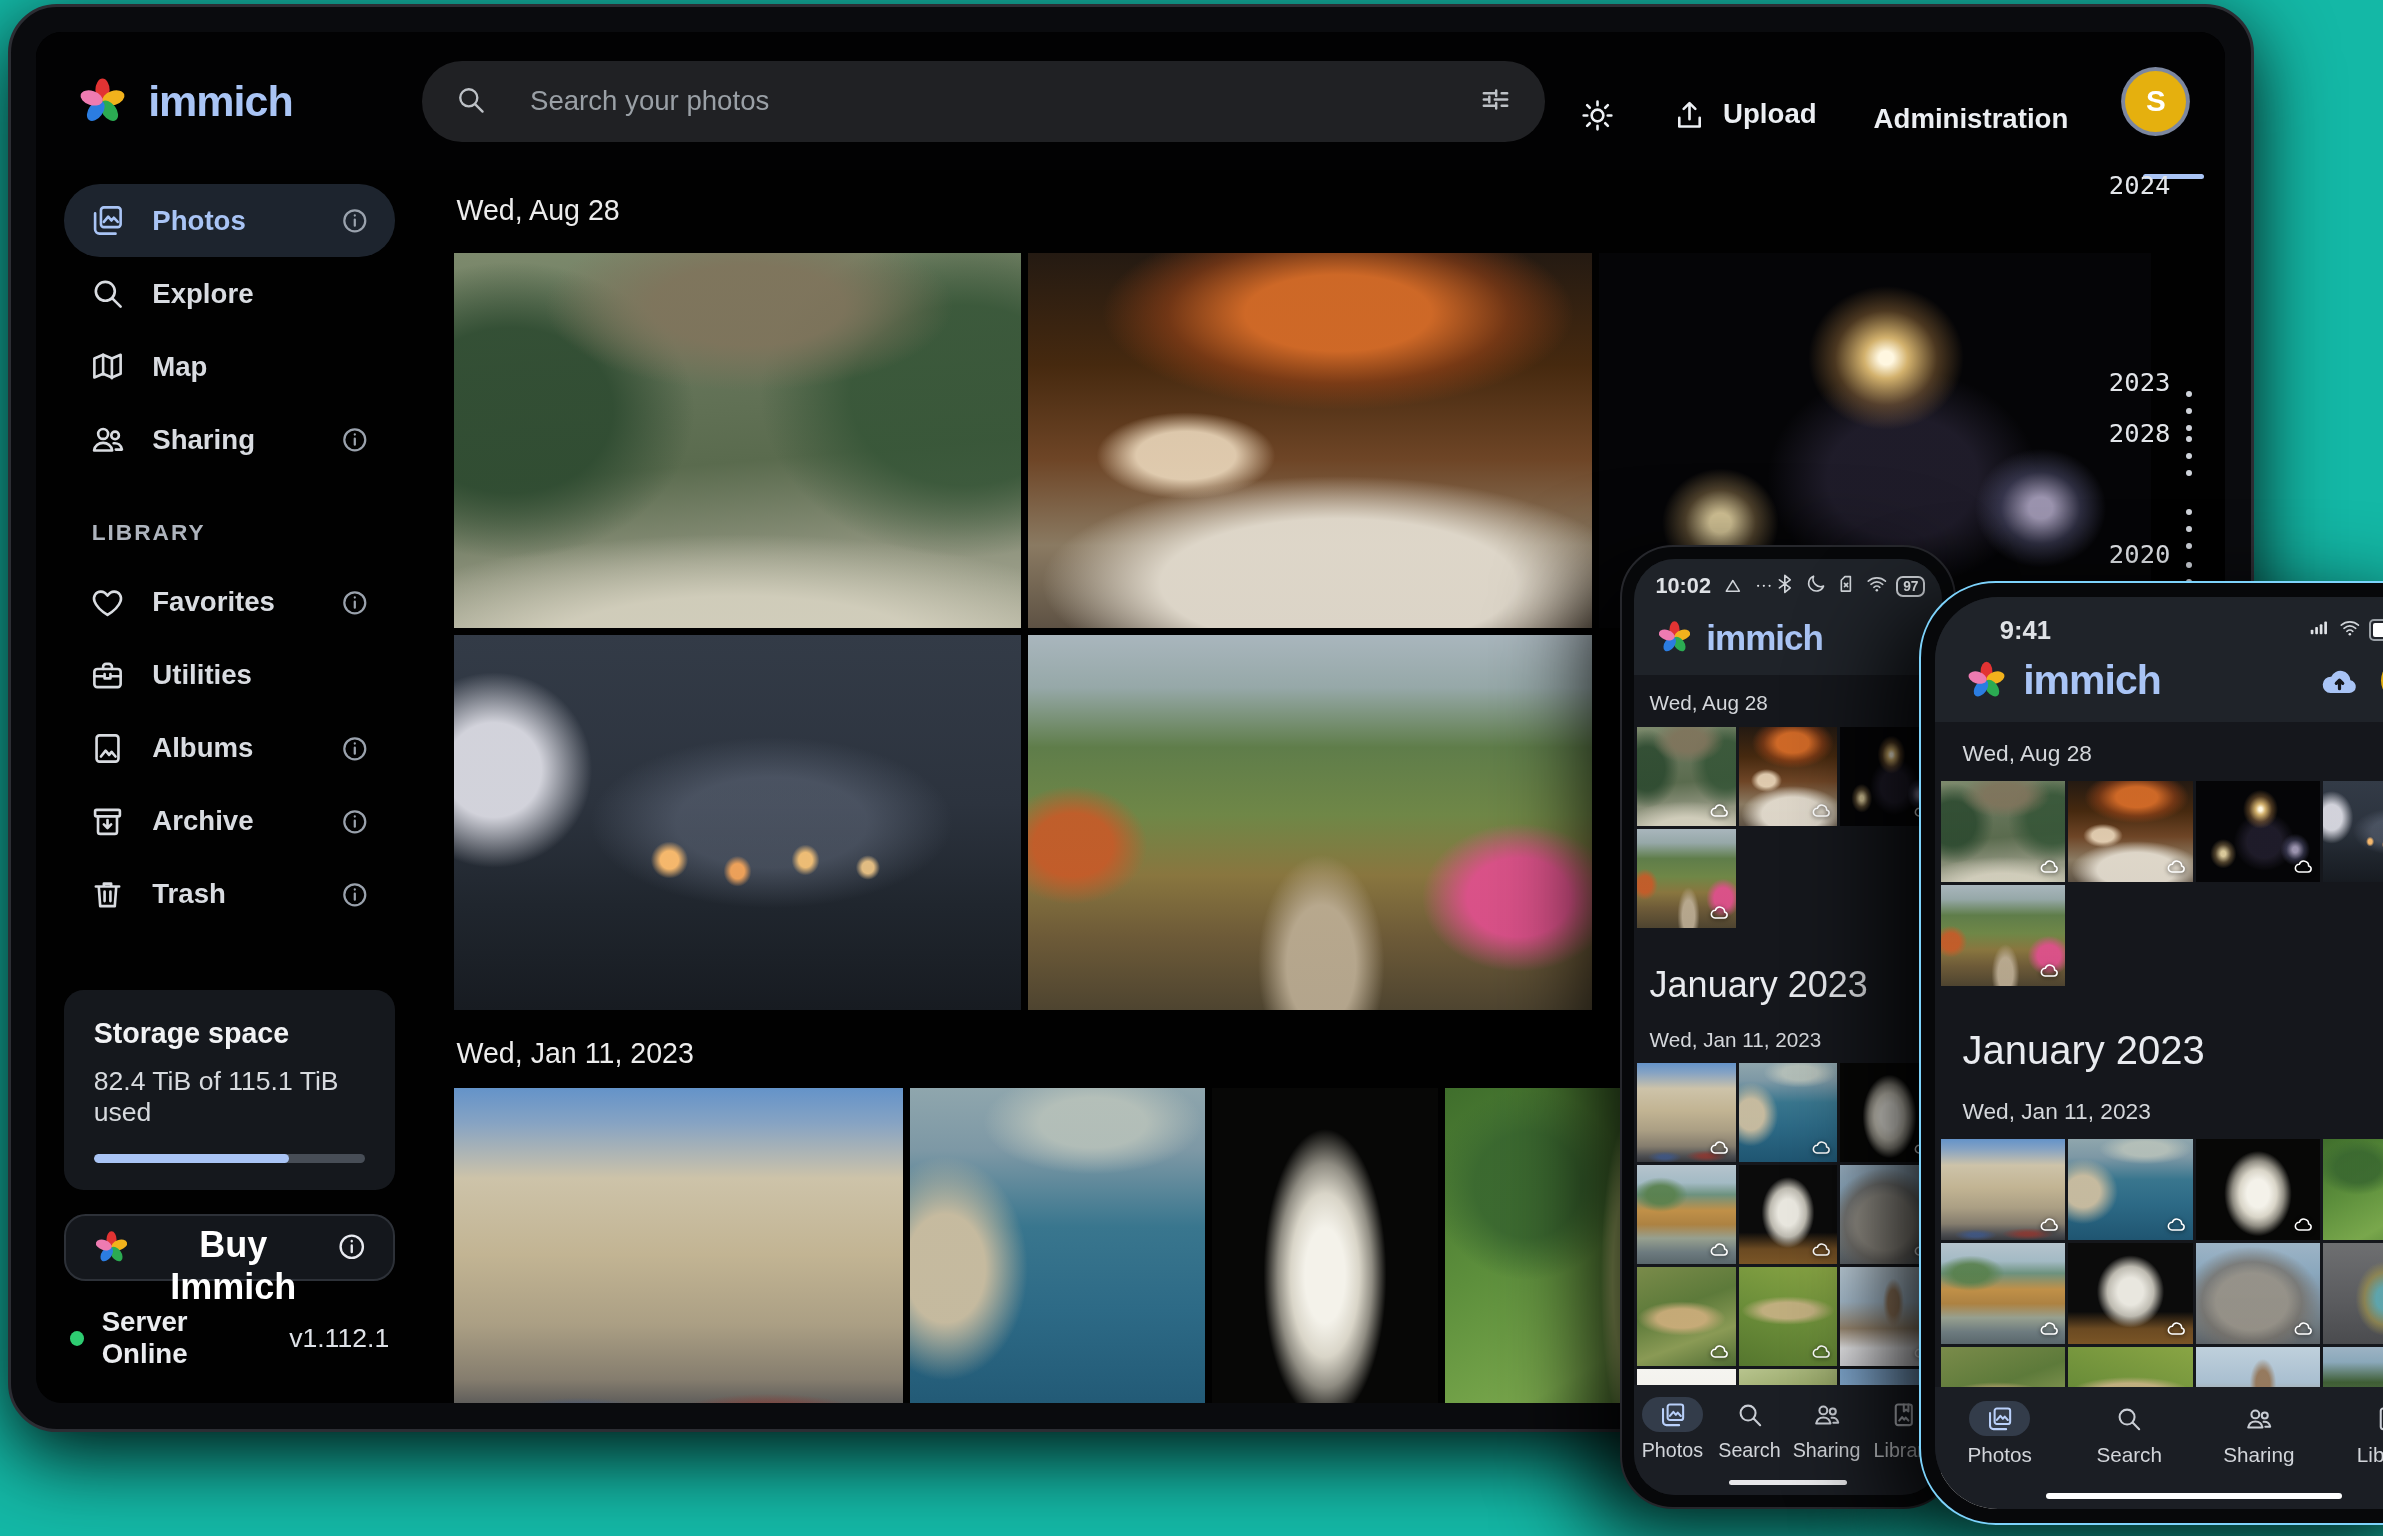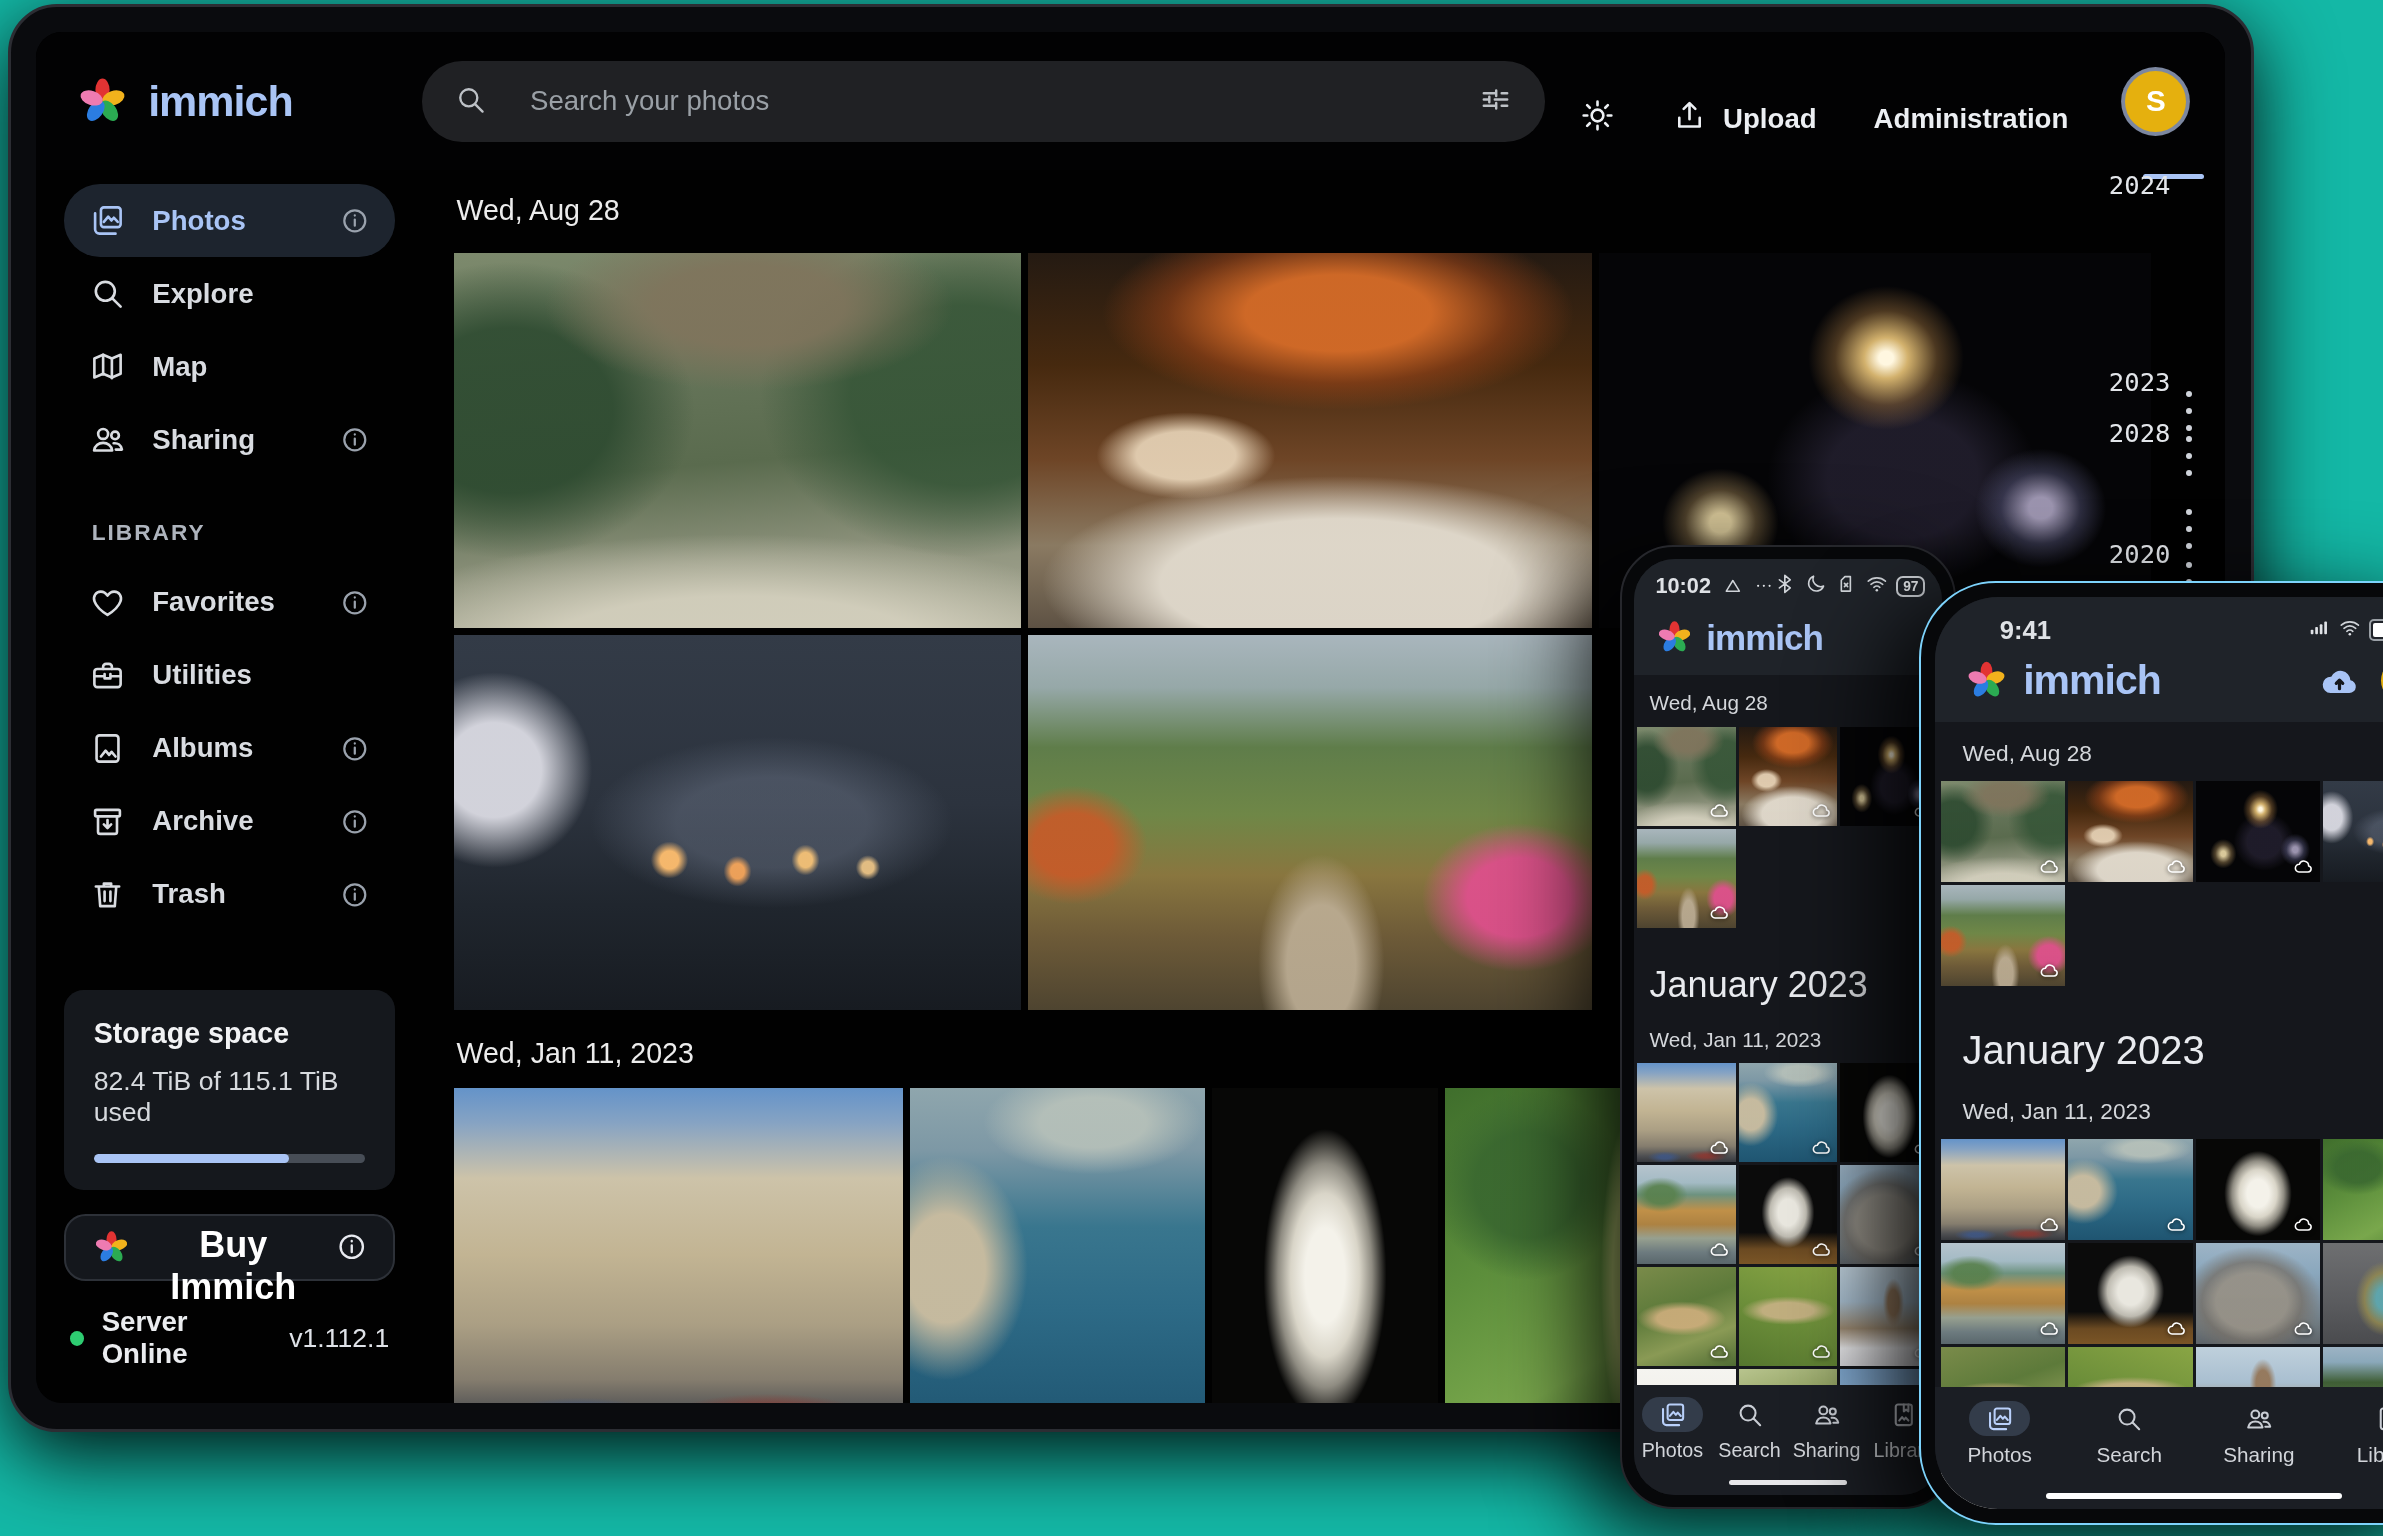--- a/index.html
+++ b/index.html
@@ -19,21 +19,21 @@
   .logo-mark svg{width:55px;height:55px;display:block;}
   .logo-word{font-size:43px;font-weight:bold;color:#a9c4f5;letter-spacing:-1px;}
   .searchbar{flex:0 0 1123px;height:81px;border-radius:40px;background:#202124;display:flex;
     align-items:center;padding:0 33px;box-sizing:border-box;gap:41px;}
   .searchbar .s-icon svg{width:31.5px;height:31.5px;stroke:#bdc1c6;}
   .searchbar input{flex:1;background:transparent;border:none;outline:none;color:#e8eaed;
     font-size:27.6px;font-family:"Liberation Sans",sans-serif;}
   .searchbar input::placeholder{color:#9aa0a6;}
   .searchbar .f-icon svg{width:33px;height:33px;stroke:#bdc1c6;}
   .top-actions{margin-left:auto;display:flex;align-items:center;gap:57px;}
-  .tool-btn{background:none;border:none;padding:0;display:flex;align-items:center;gap:15.8px;
+  .tool-btn{background:none;border:none;padding:0;display:flex;align-items:flex-start;gap:15.8px;
     color:#eceff3;font-size:27.6px;font-weight:600;font-family:"Liberation Sans",sans-serif;cursor:pointer;margin-top:36px;}
   .tool-btn svg{width:35px;height:35px;stroke:#eceff3;}
   .avatar{width:61px;height:61px;border-radius:50%;background:#e5b00e;color:#fff;font-size:29.6px;
     font-weight:bold;display:flex;align-items:center;justify-content:center;
     box-shadow:0 0 0 3.9px rgba(190,208,245,.65);}
 
   
   .sidebar{position:absolute;left:0;top:138px;bottom:0;width:386px;padding:13.8px 0 0 27.6px;box-sizing:border-box;}
   .side-item{width:331px;height:73px;border-radius:36px;display:flex;align-items:center;gap:27.6px;
     padding:0 25.6px;box-sizing:border-box;color:#d9dce1;cursor:pointer;}

